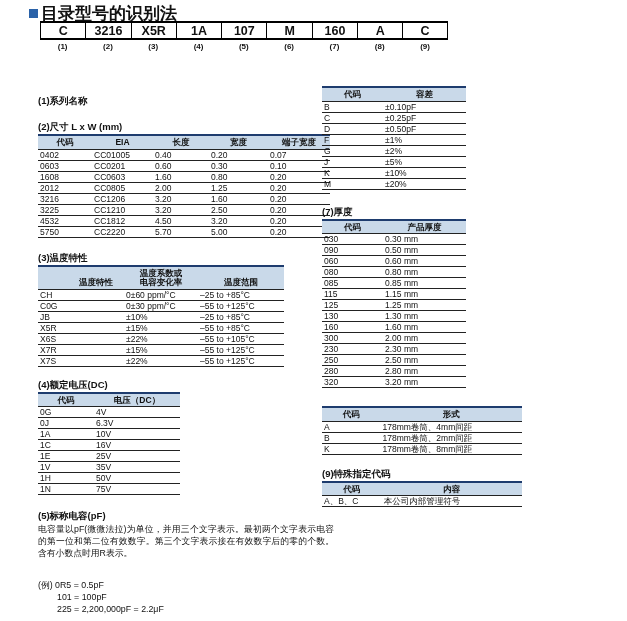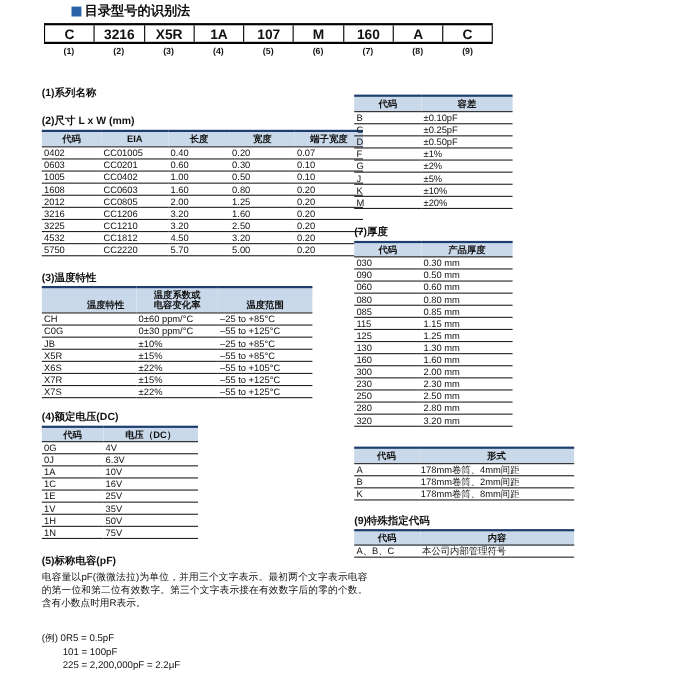--- a/index.html
+++ b/index.html
@@ -9,33 +9,33 @@
     --line:#222222;
   }
   html,body{margin:0;padding:0;}
   body{
     width:627px;height:621px;background:#ffffff;position:relative;
     font-family:"Liberation Sans","DejaVu Sans",sans-serif;color:#111;
     overflow:hidden;
   }
   
   .doc-title{position:absolute;left:29px;top:2px;display:flex;align-items:center;gap:3px;
-    font-size:12px;font-weight:bold;margin-left:36px;}
+    font-size:17px;font-weight:bold;}
   .doc-title .sq{width:9px;height:9px;background:var(--accent);flex:0 0 auto;}
   
   .pn-row{position:absolute;left:40px;top:21px;display:flex;
     border-top:2px solid #000;border-bottom:2px solid #000;}
   .pn-cell{box-sizing:border-box;width:45.3px;height:15px;border-left:1.5px solid #000;
     display:flex;align-items:center;justify-content:center;
     font-weight:bold;font-size:12.5px;line-height:14px;}
   .pn-cell:last-child{border-right:1.5px solid #000;}
   .pn-labels{position:absolute;left:40px;top:42px;display:flex;}
   .pn-label{width:45.3px;text-align:center;font-size:8px;font-weight:bold;}
   
-  .col-left{position:absolute;left:38px;top:80px;width:296px;}
+  .col-left{position:absolute;left:38px;top:96px;width:296px;}
   .col-right{position:absolute;left:322px;top:86px;width:200px;}
   .sec-heading{font-size:9.5px;font-weight:bold;margin:0 0 2px 0;line-height:10px;}
   
   table{border-collapse:collapse;table-layout:fixed;}
   th{background:var(--hdrbg);border-top:2px solid var(--hdrline);border-bottom:1px solid var(--line);
     text-align:center;font-size:8.5px;font-weight:bold;line-height:9.5px;
     padding:2px 2px 1px 2px;white-space:pre-line;vertical-align:bottom;}
   td{border-bottom:1px solid var(--line);font-size:8.5px;line-height:8px;
     padding:1px 2px;vertical-align:middle;overflow:hidden;white-space:nowrap;}
   
@@ -102,27 +102,20 @@
             <td>0.07</td>
           </tr>
           <tr>
             <td>0603</td>
             <td>CC0201</td>
             <td>0.60</td>
             <td>0.30</td>
             <td>0.10</td>
           </tr>
           <tr>
-            <td>1005</td>
-            <td>CC0402</td>
-            <td>1.00</td>
-            <td>0.50</td>
-            <td>0.10</td>
-          </tr>
-          <tr>
             <td>1608</td>
             <td>CC0603</td>
             <td>1.60</td>
             <td>0.80</td>
             <td>0.20</td>
           </tr>
           <tr>
             <td>2012</td>
             <td>CC0805</td>
             <td>2.00</td>

